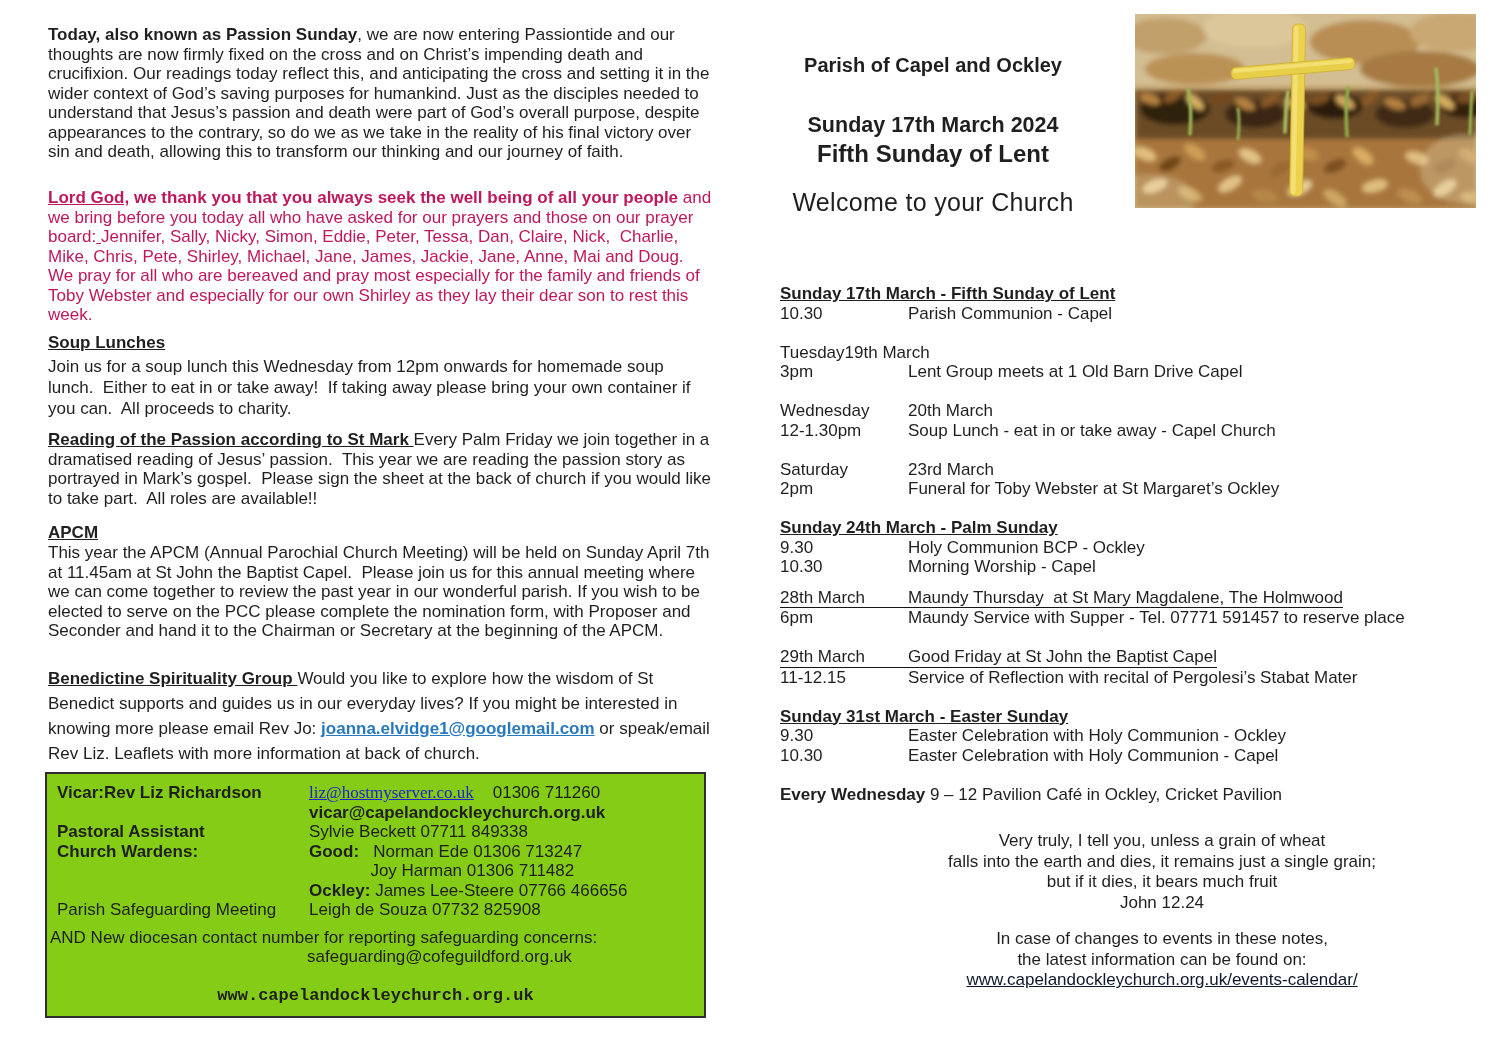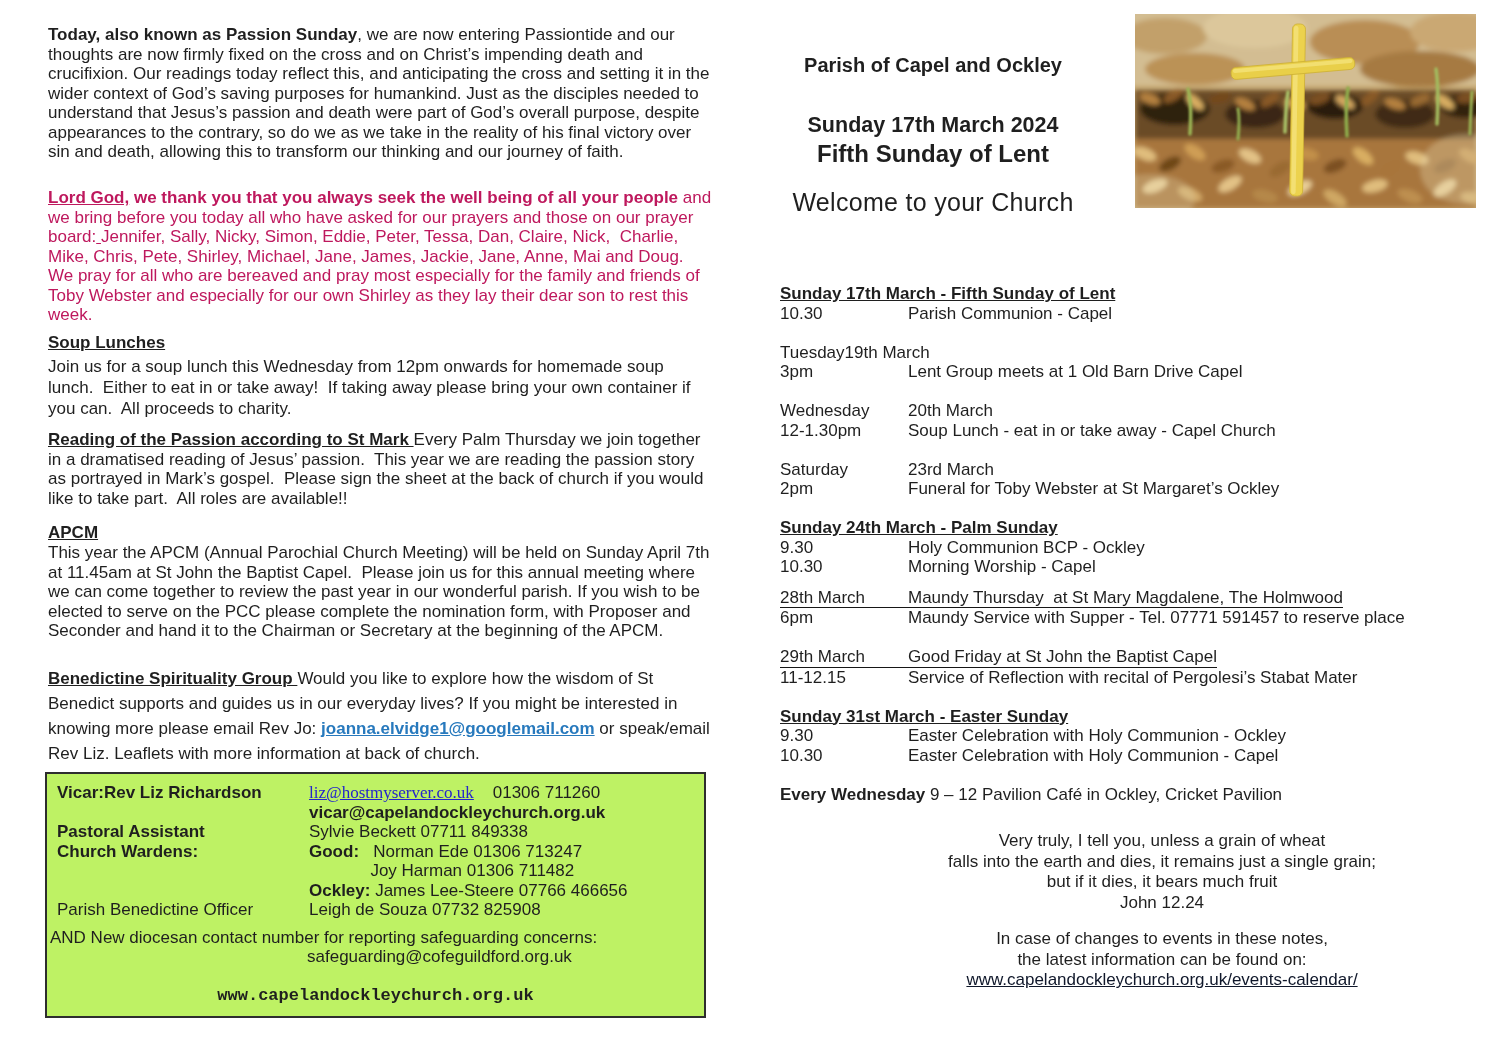--- a/index.html
+++ b/index.html
@@ -22,21 +22,21 @@
   #p2{left:48px;top:188px;width:664px;color:#be185d;}
   #soup-h{left:48px;top:333px;}
   #soup-b{left:48px;top:356px;width:664px;line-height:21px;}
   #reading{left:48px;top:430px;width:666px;}
   #apcm-h{left:48px;top:523px;}
   #apcm-b{left:48px;top:543px;width:668px;}
   #bened{left:48px;top:666px;width:668px;line-height:25px;}
 
   
   #contact-box{left:45px;top:772px;width:661px;height:246px;border:2px solid #2e2e2e;
-    background:#bef264;box-sizing:border-box;padding:9px 10px;}
+    background:#84cc16;box-sizing:border-box;padding:9px 10px;}
   .cb-row{display:flex;}
   .cb-lbl{width:252px;flex:none;}
   .cb-val{white-space:pre-wrap;}
   .cb-diocesan{margin-left:-7px;margin-top:8px;white-space:pre-wrap;}
   .cb-email{margin-left:250px;}
   .cb-site{margin-top:19px;text-align:center;font-weight:700;font-family:Liberation Mono, monospace;}
 
   
   #title-block{left:770px;top:52px;width:326px;text-align:center;}
   .t-parish{font-size:20px;font-weight:700;line-height:26px;}
@@ -61,21 +61,21 @@
 </head>
 <body>
 
 <div id="p1" class="abs pre"><span class="b">Today, also known as Passion Sunday</span><span>, we are now entering Passiontide and our thoughts are now firmly fixed on the cross and on Christ’s impending death and crucifixion. Our readings today reflect this, and anticipating the cross and setting it in the wider context of God’s saving purposes for humankind. Just as the disciples needed to understand that Jesus’s passion and death were part of God’s overall purpose, despite appearances to the contrary, so do we as we take in the reality of his final victory over sin and death, allowing this to transform our thinking and our journey of faith.</span></div>
 
 <div id="p2" class="abs pre"><span class="b u">Lord God,</span><span class="b"> we thank you that you always seek the well being of all your people</span><span> and we bring before you today all who have asked for our prayers and those on our prayer board:</span><span class="u"> </span><span>Jennifer, Sally, Nicky, Simon, Eddie, Peter, Tessa, Dan, Claire, Nick,  Charlie, Mike, Chris, Pete, Shirley, Michael, Jane, James, Jackie, Jane, Anne, Mai and Doug.  We pray for all who are bereaved and pray most especially for the family and friends of Toby Webster and especially for our own Shirley as they lay their dear son to rest this week.</span></div>
 
 <div id="soup-h" class="abs head">Soup Lunches</div>
 <div id="soup-b" class="abs pre">Join us for a soup lunch this Wednesday from 12pm onwards for homemade soup lunch.  Either to eat in or take away!  If taking away please bring your own container if you can.  All proceeds to charity.</div>
 
-<div id="reading" class="abs pre"><span class="b u">Reading of the Passion according to St Mark </span><span>Every Palm Thursday we join together in a dramatised reading of Jesus’ passion.  This year we are reading the passion story as portrayed in Mark’s gospel.  Please sign the sheet at the back of church if you would like to take part.  All roles are available!!</span></div>
+<div id="reading" class="abs pre"><span class="b u">Reading of the Passion according to St Mark </span><span>Every Palm Friday we join together in a dramatised reading of Jesus’ passion.  This year we are reading the passion story as portrayed in Mark’s gospel.  Please sign the sheet at the back of church if you would like to take part.  All roles are available!!</span></div>
 
 <div id="apcm-h" class="abs head">APCM</div>
 <div id="apcm-b" class="abs pre">This year the APCM (Annual Parochial Church Meeting) will be held on Sunday April 7th at 11.45am at St John the Baptist Capel.  Please join us for this annual meeting where we can come together to review the past year in our wonderful parish. If you wish to be elected to serve on the PCC please complete the nomination form, with Proposer and Seconder and hand it to the Chairman or Secretary at the beginning of the APCM.</div>
 
 <div id="bened" class="abs pre"><span class="b u">Benedictine Spirituality Group </span><span>Would you like to explore how the wisdom of St Benedict supports and guides us in our everyday lives? If you might be interested in knowing more please email Rev Jo: </span><span class="link-blue">joanna.elvidge1@googlemail.com</span><span> or speak/email Rev Liz. Leaflets with more information at back of church.</span></div>
 
 <div id="contact-box" class="abs">
   <div>
       <div class="cb-row">
         <span class="cb-lbl b">Vicar:Rev Liz Richardson</span>
@@ -95,21 +95,21 @@
       </div>
       <div class="cb-row">
         <span class="cb-lbl"></span>
         <span class="cb-val"><span>             Joy Harman 01306 711482</span></span>
       </div>
       <div class="cb-row">
         <span class="cb-lbl"></span>
         <span class="cb-val"><span class="b">Ockley:</span><span> James Lee-Steere 07766 466656</span></span>
       </div>
       <div class="cb-row">
-        <span class="cb-lbl">Parish Benedictine Officer</span>
+        <span class="cb-lbl">Parish Safeguarding Meeting</span>
         <span class="cb-val"><span>Leigh de Souza 07732 825908</span></span>
       </div>
     </div>
   <div class="cb-diocesan">AND New diocesan contact number for reporting safeguarding concerns:</div>
   <div class="cb-email">safeguarding@cofeguildford.org.uk</div>
   <div class="cb-site">www.capelandockleychurch.org.uk</div>
 </div>
 
 <div id="title-block" class="abs">
   <div class="t-parish">Parish of Capel and Ockley</div>

